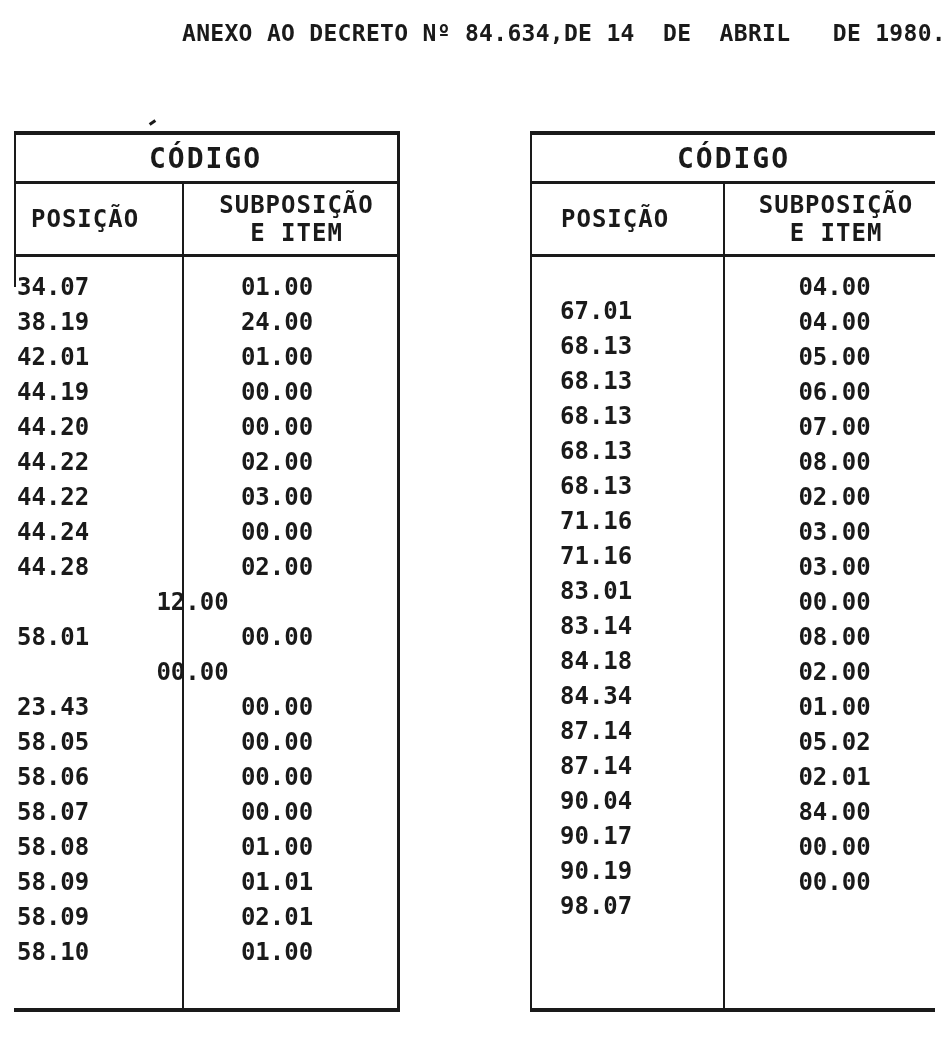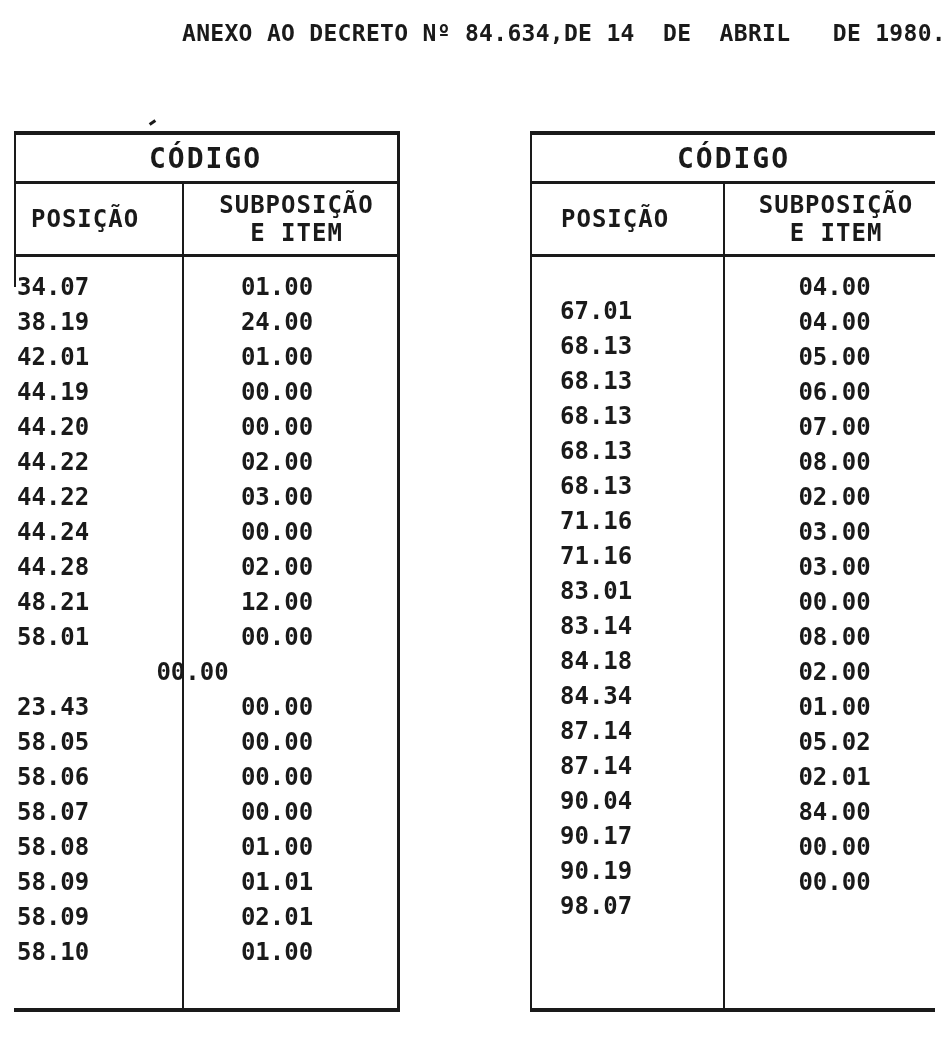--- a/index.html
+++ b/index.html
@@ -160,21 +160,20 @@
         <div class="c-pos">44.24</div>
         <div class="c-sub">00.00</div>
       </div>
 
       <div class="t-row">
         <div class="c-pos">44.28</div>
         <div class="c-sub">02.00</div>
       </div>
 
       <div class="t-row">
-        <div class="c-pos">48.21</div>
         <div class="c-sub">12.00</div>
       </div>
 
       <div class="t-row">
         <div class="c-pos">58.01</div>
         <div class="c-sub">00.00</div>
       </div>
 
       <div class="t-row">
         <div class="c-sub">00.00</div>

